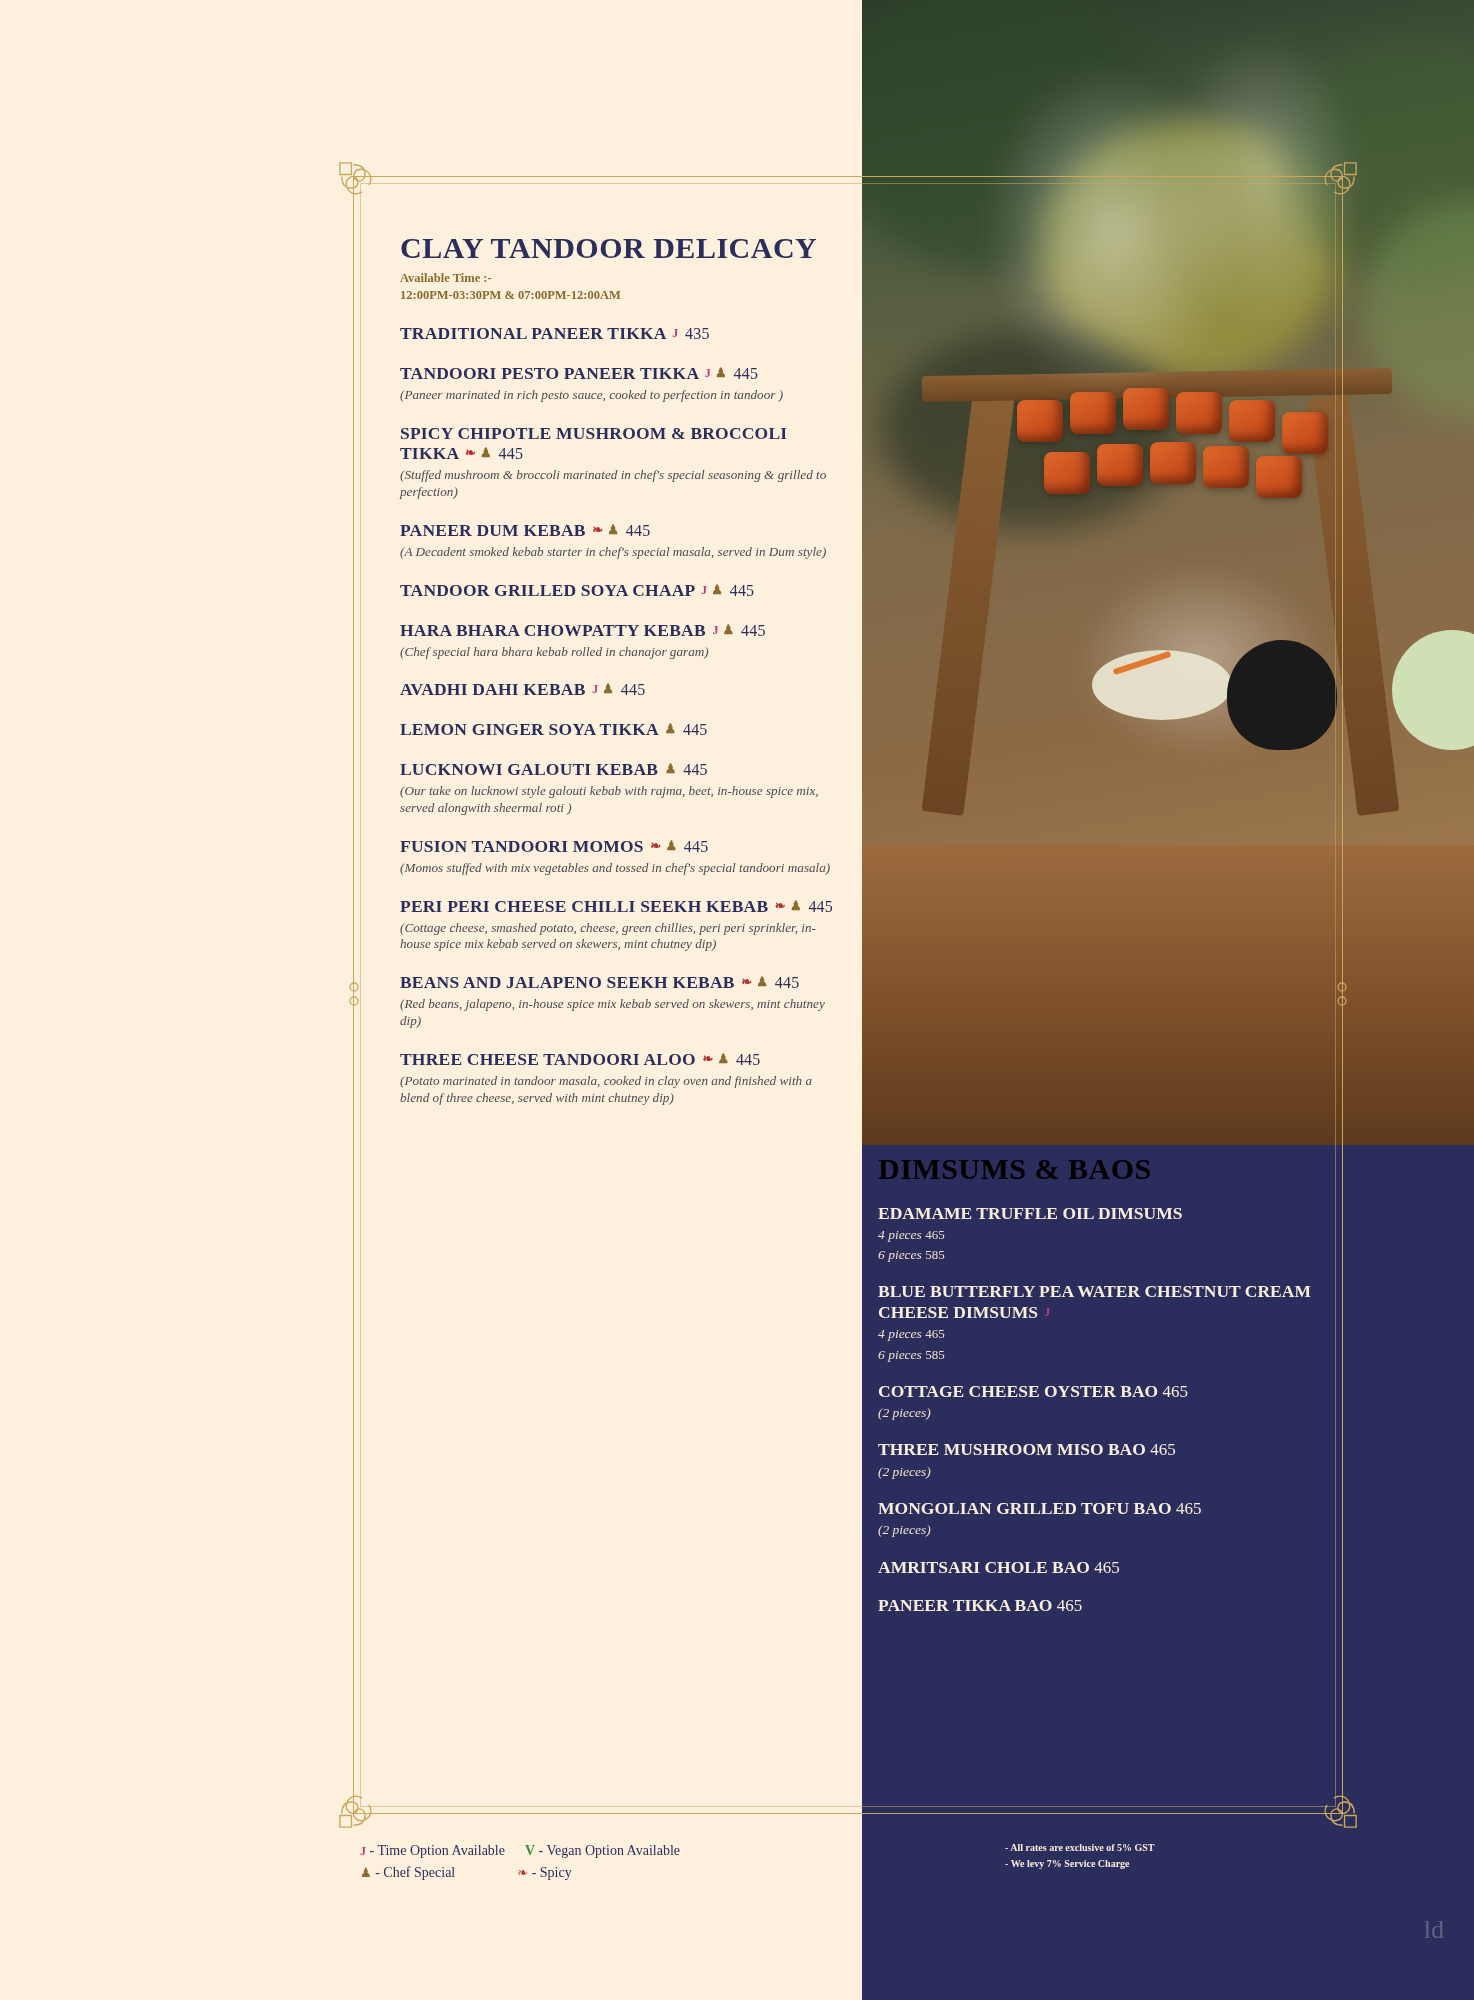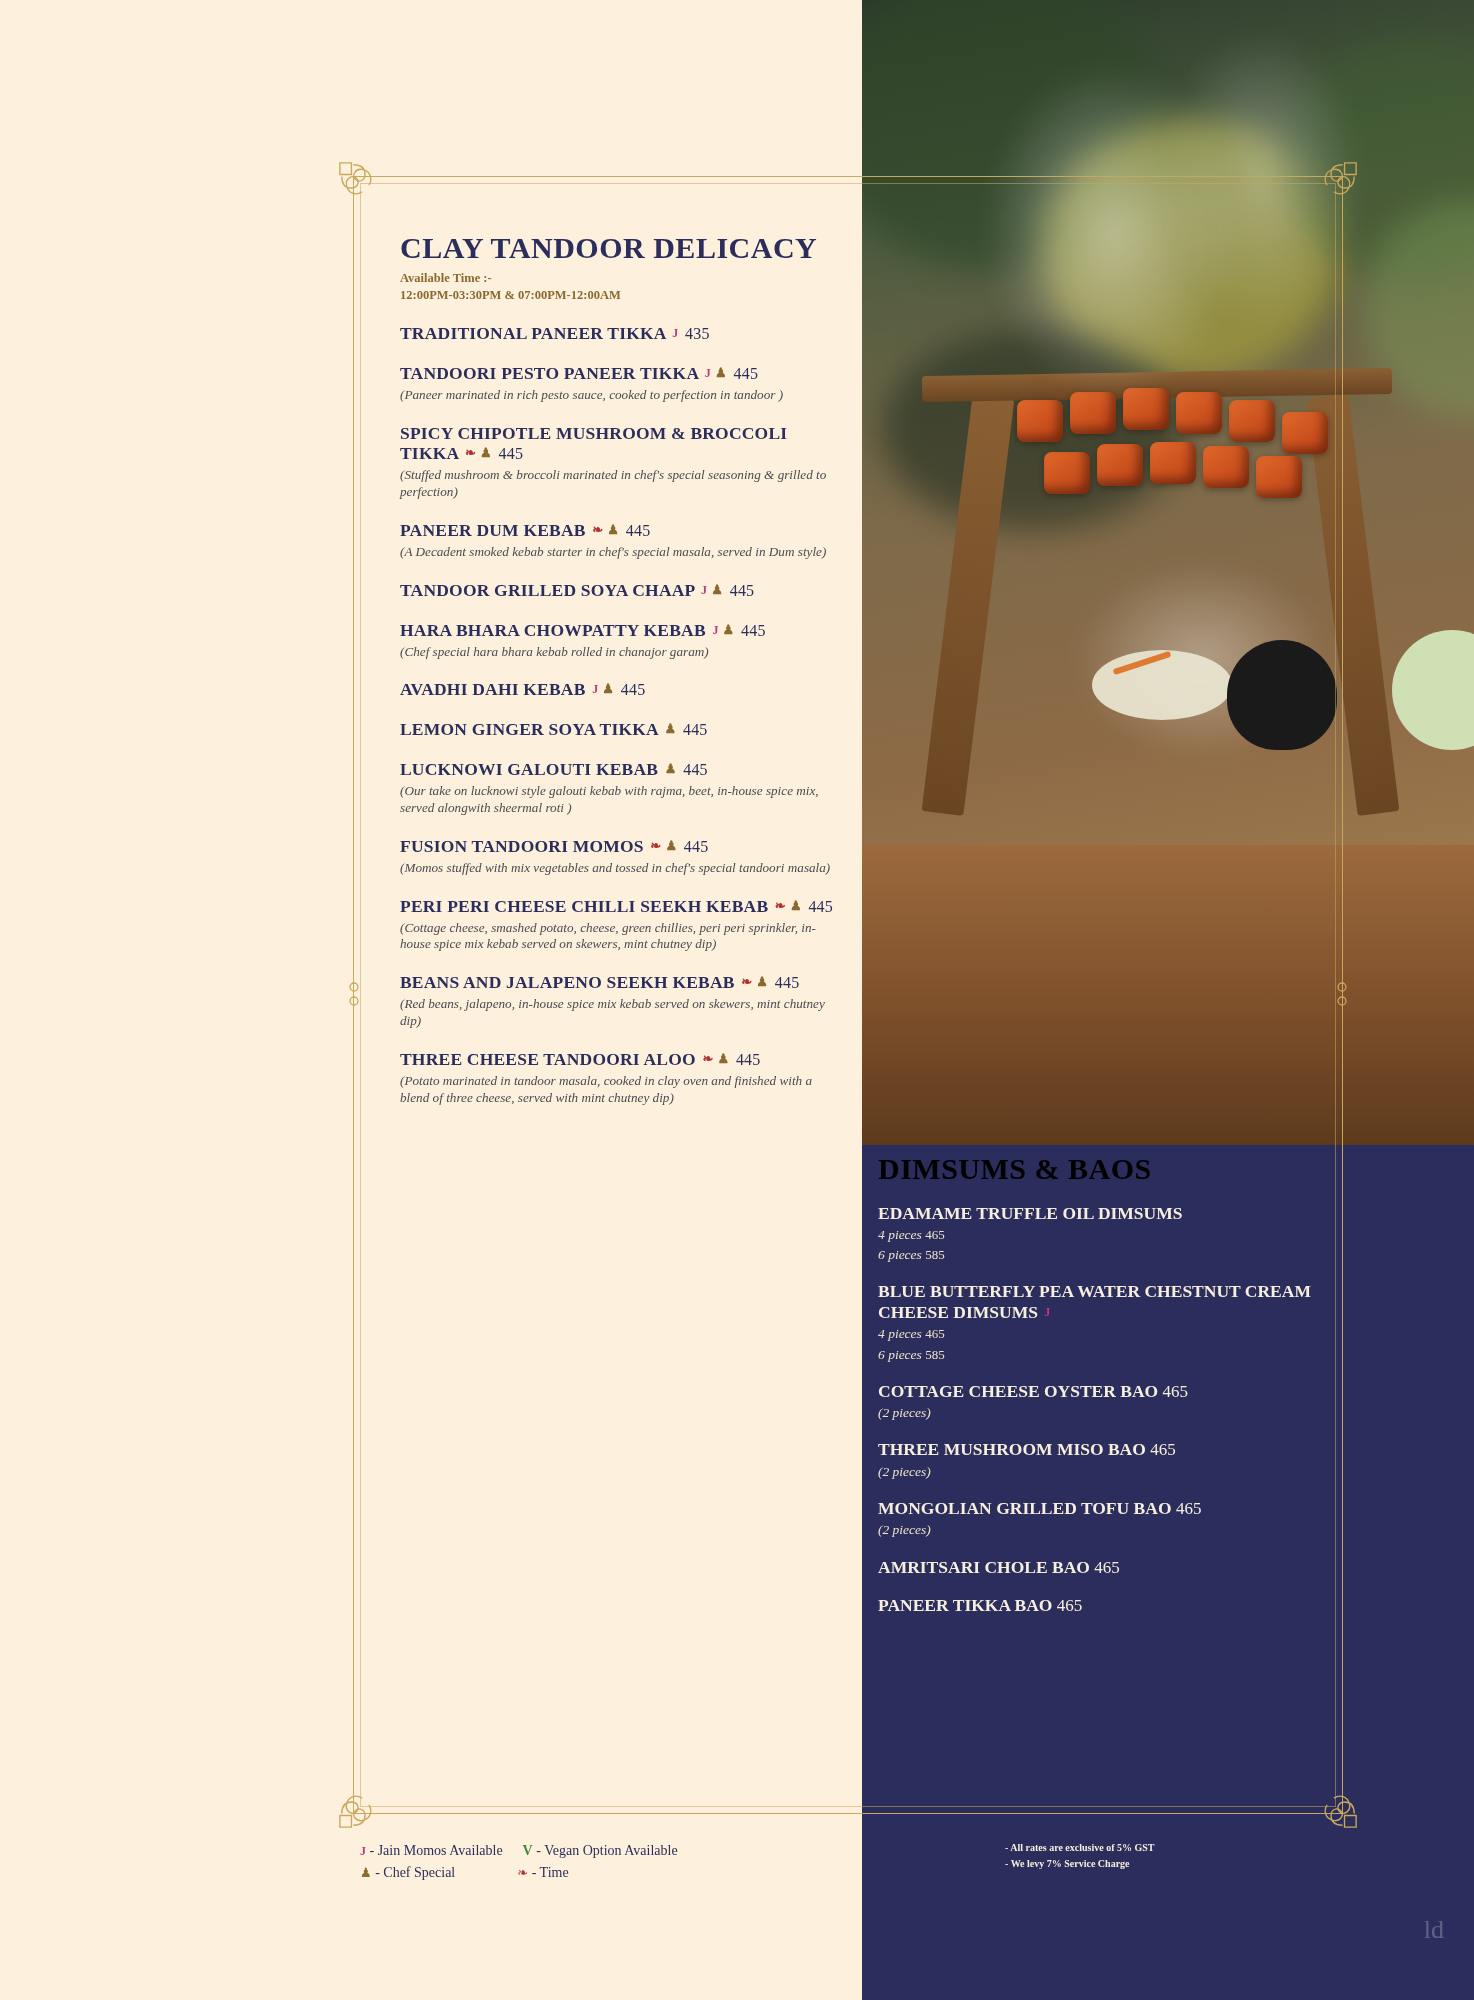--- a/index.html
+++ b/index.html
@@ -311,35 +311,35 @@
         <div class="r-item">
           <div class="r-name">PANEER TIKKA BAO  <span class="r-price">465</span></div>
         </div>
       </div>
   </div>
 
   <div class="legend">
     <div class="row">
       <div class="cell">
         <span class="tag-j">J</span>
-        <span>- Jain Momos Available</span>
+        <span>- Time Option Available</span>
       </div>
       <div class="cell">
         <span class="tag-v">V</span>
         <span>- Vegan Option Available</span>
       </div>
     </div>
     <div class="row">
       <div class="cell">
         <span class="tag-chef">♟</span>
         <span>- Chef Special</span>
       </div>
       <div class="cell" style="margin-left:42px">
         <span class="tag-spicy">❧</span>
-        <span>- Time</span>
+        <span>- Spicy</span>
       </div>
     </div>
   </div>
 
   <div class="legend-right">
     <div>- All rates are exclusive of 5% GST</div>
     <div>- We levy 7% Service Charge</div>
   </div>
 
   <div class="wm">ld</div>

